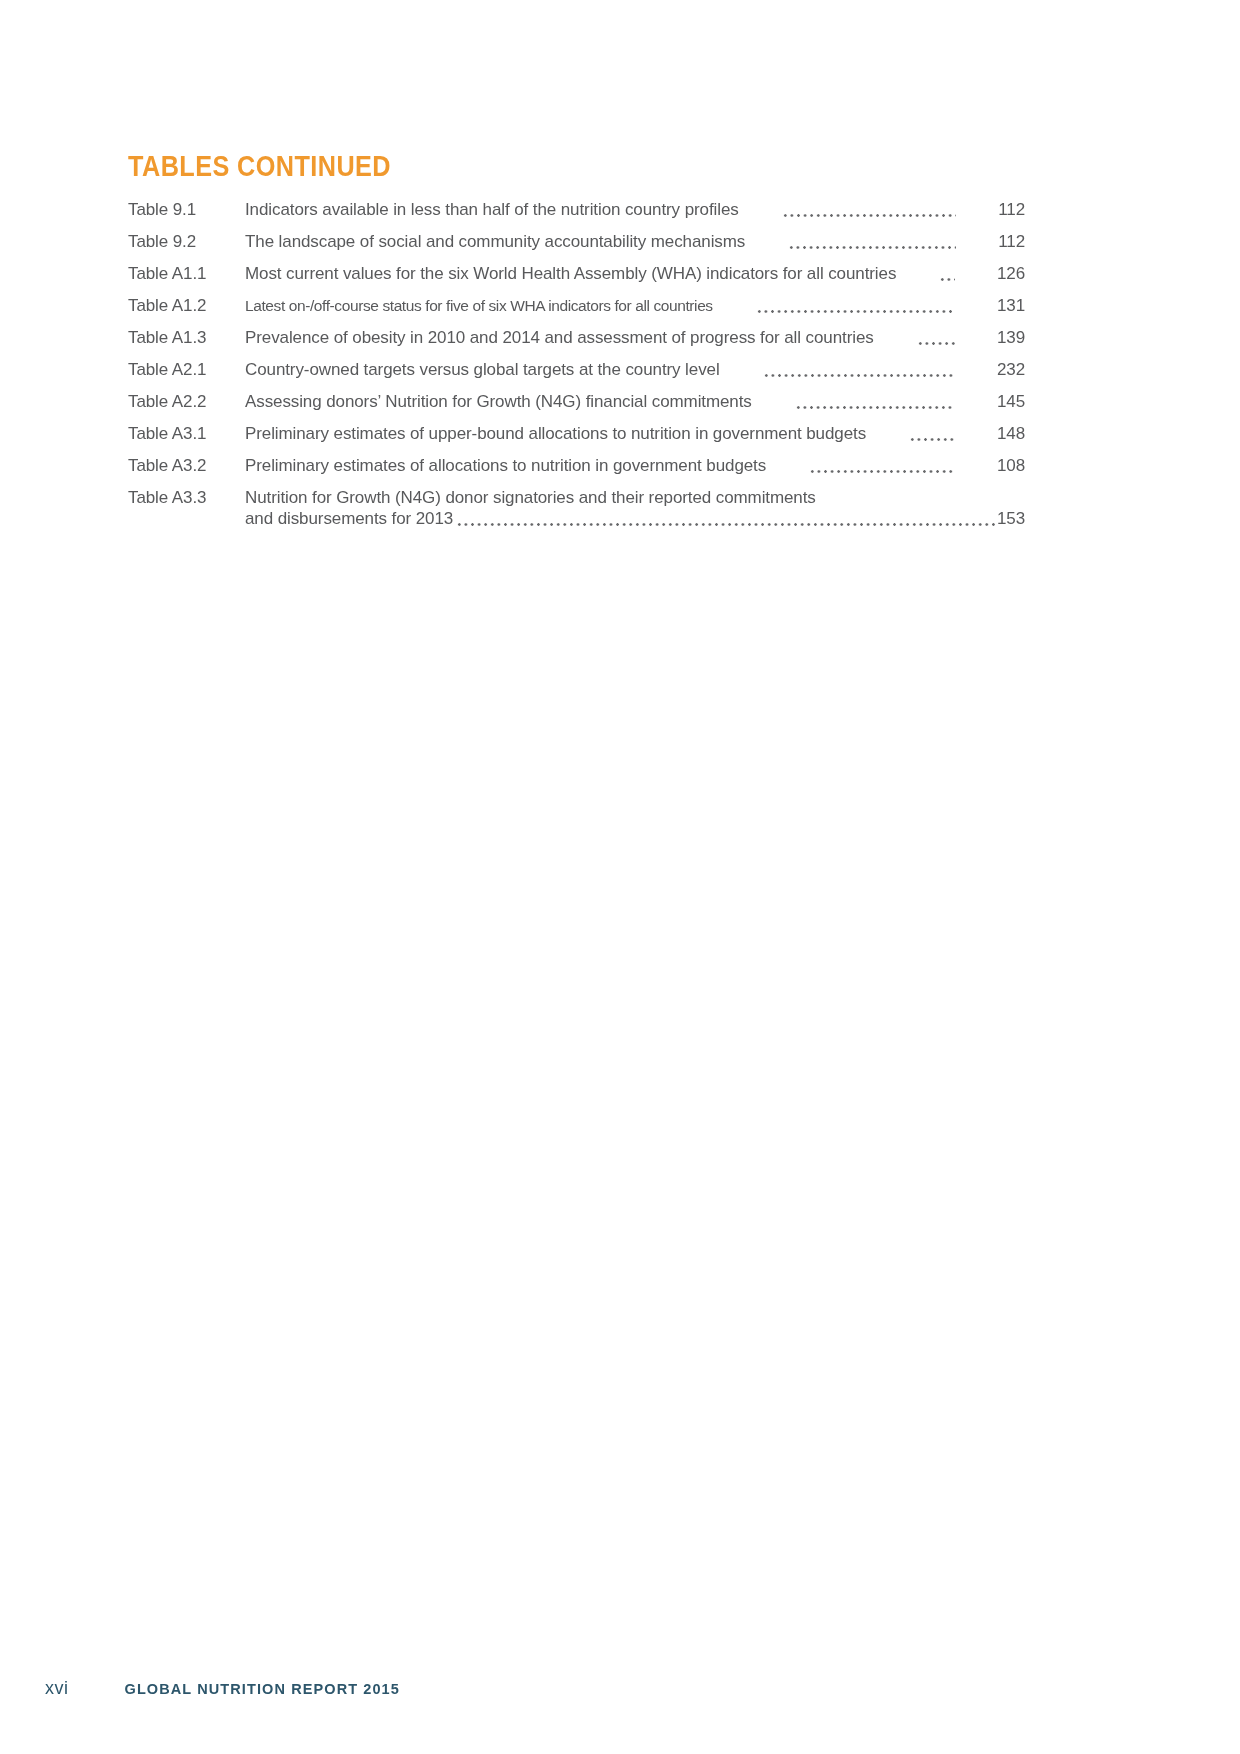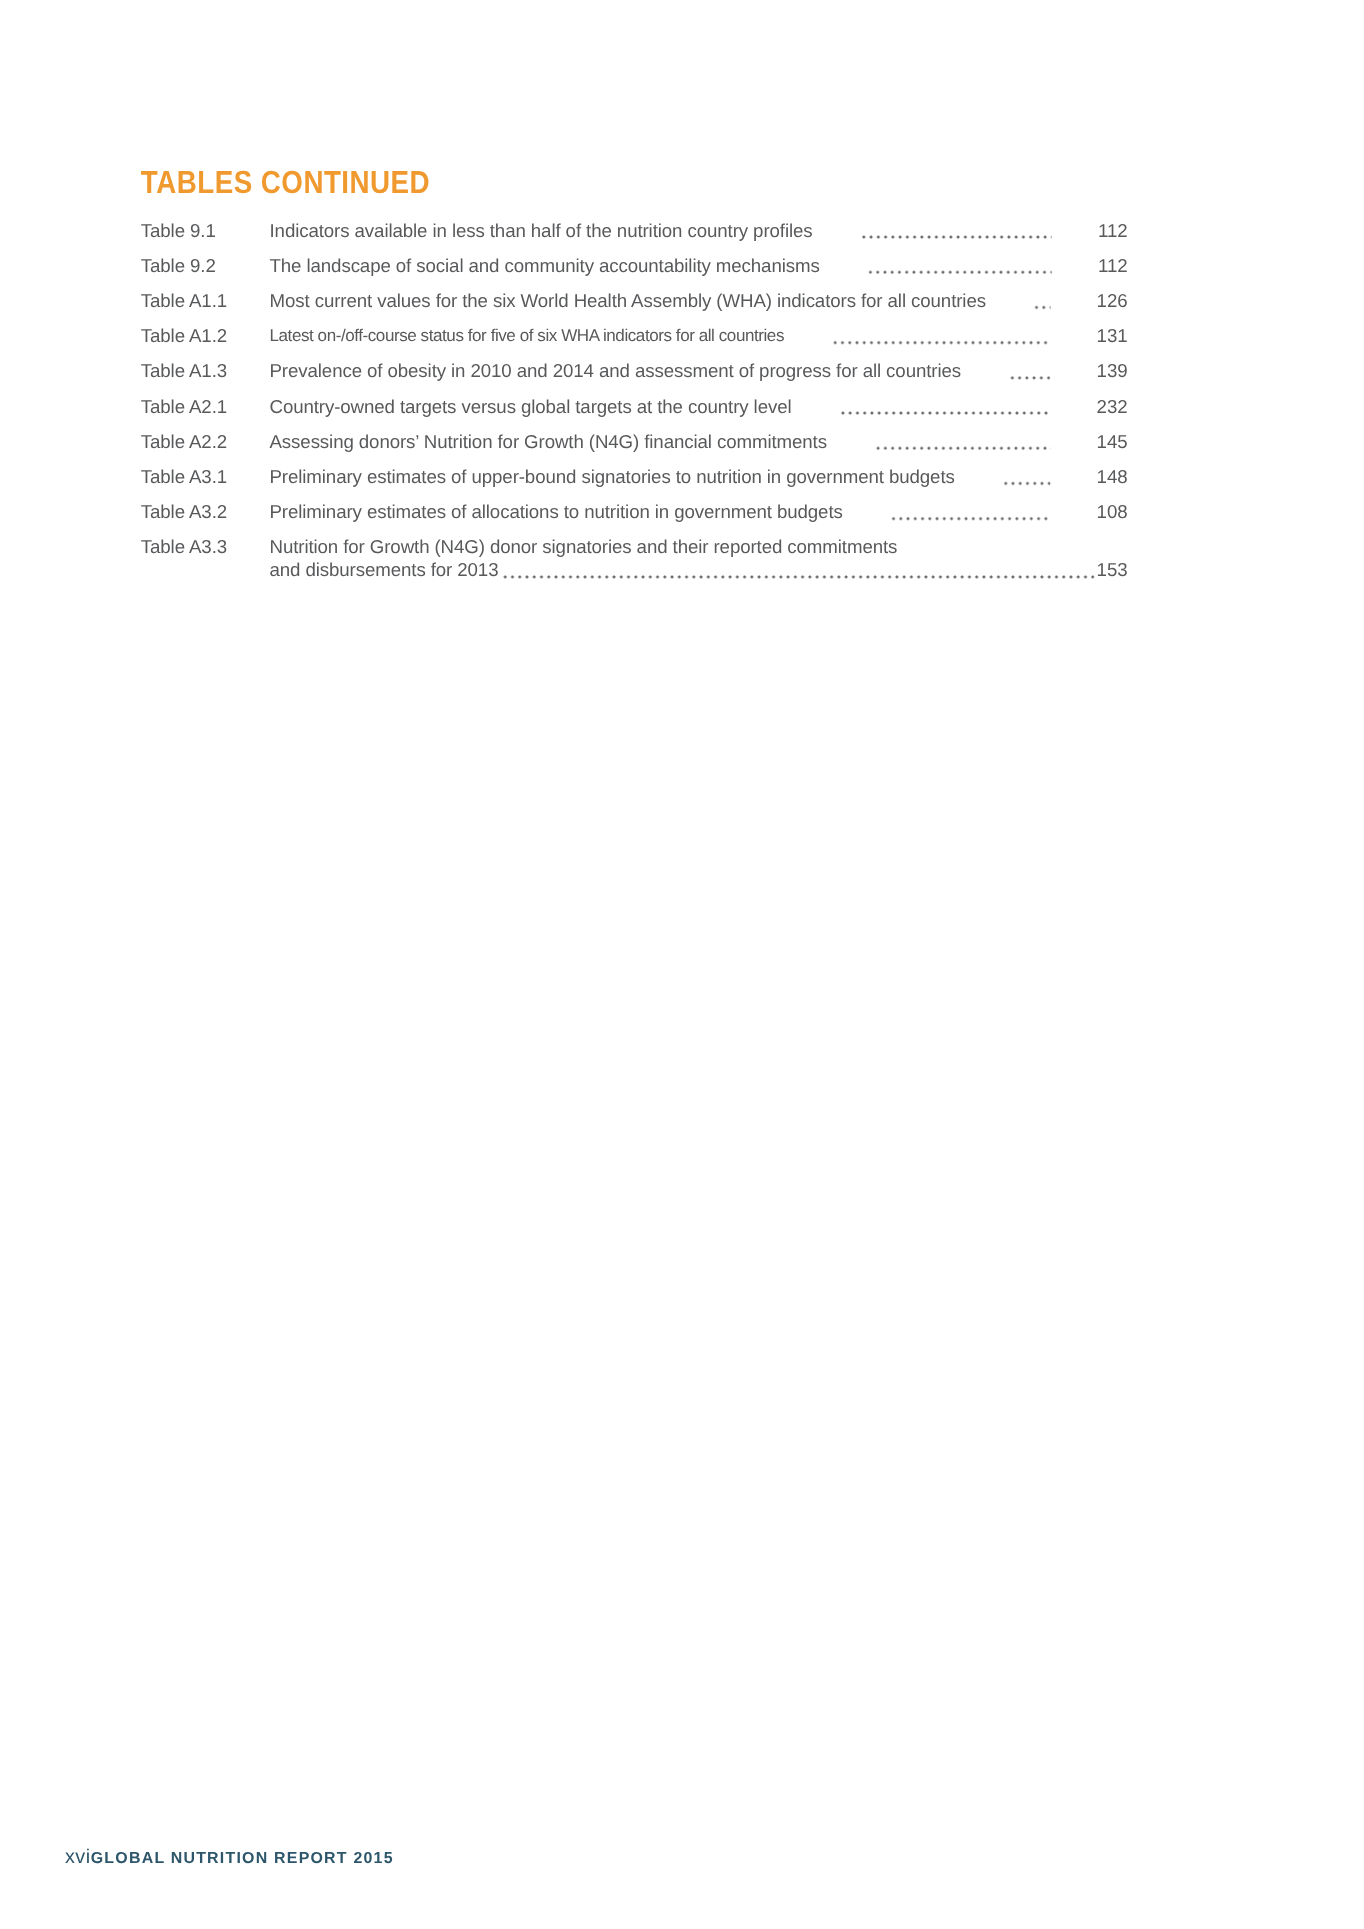--- a/index.html
+++ b/index.html
@@ -78,31 +78,32 @@
     align-self: flex-end;
     margin: 0 2px 2px 3px;
     background-image: radial-gradient(circle, #67686a 1.1px, rgba(0,0,0,0) 1.5px);
     background-size: 6.6px 5px;
     background-position: left bottom;
     background-repeat: repeat-x;
   }
   .toc-page { white-space: nowrap; }
   .footer {
     position: absolute;
-    left: 59px;
+    left: 45px;
     top: 1678px;
     display: flex;
     align-items: baseline;
     color: #2d566b;
   }
   .footer-page {
     font-size: 18px;
     letter-spacing: 0.5px;
   }
   .footer-title {
+    margin-left: 56px;
     font-size: 14.5px;
     font-weight: bold;
     letter-spacing: 1.1px;
   }
 </style>
 </head>
 <body>
 
 <div class="page">
   <div class="content">
@@ -169,21 +170,21 @@
         <span class="toc-main">
           <span class="toc-title">Assessing donors’ Nutrition for Growth (N4G) financial commitments</span>
           <span class="toc-dots"></span>
           <span class="toc-page">145</span>
         </span>
       </div>
 
       <div class="toc-row">
         <span class="toc-label">Table A3.1</span>
         <span class="toc-main">
-          <span class="toc-title">Preliminary estimates of upper-bound signatories to nutrition in government budgets</span>
+          <span class="toc-title">Preliminary estimates of upper-bound allocations to nutrition in government budgets</span>
           <span class="toc-dots"></span>
           <span class="toc-page">148</span>
         </span>
       </div>
 
       <div class="toc-row">
         <span class="toc-label">Table A3.2</span>
         <span class="toc-main">
           <span class="toc-title">Preliminary estimates of allocations to nutrition in government budgets</span>
           <span class="toc-dots"></span>

